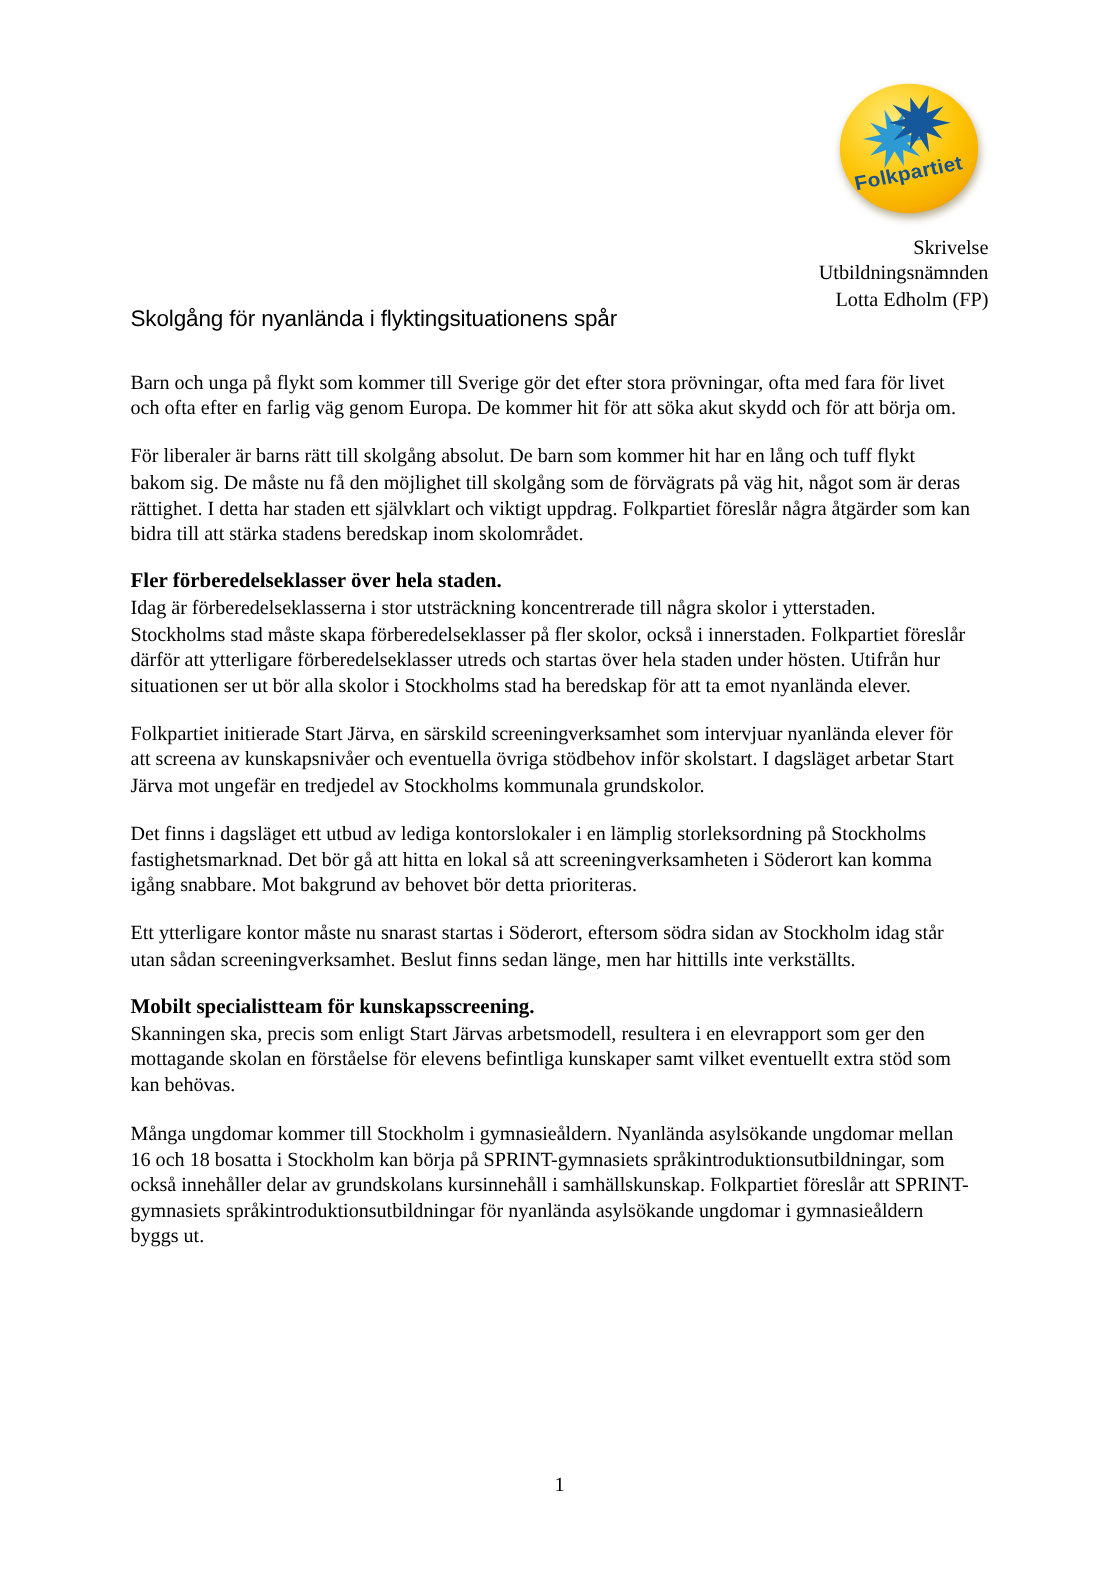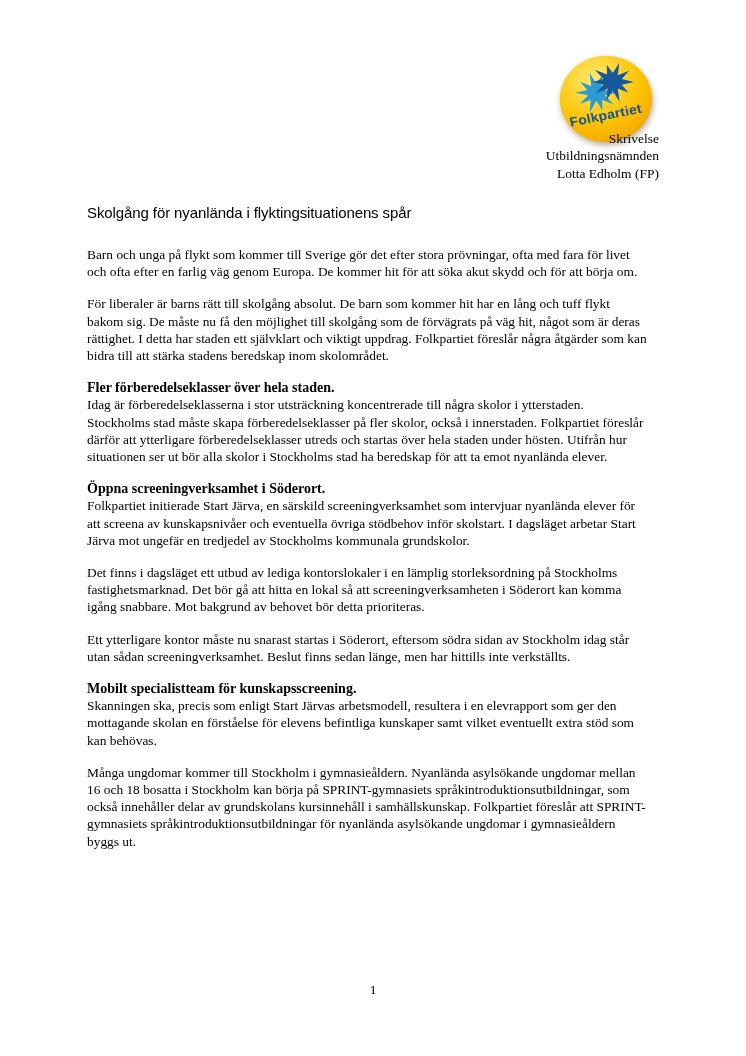--- a/index.html
+++ b/index.html
@@ -22,21 +22,21 @@
     height: 90px;
   }
   .logo-wrap svg {
     width: 100%;
     height: 100%;
     filter: drop-shadow(1px 3px 3px rgba(90, 70, 10, 0.45));
   }
   
   .header-block {
     position: absolute;
-    top: 130px;
+    top: 156px;
     right: 87px;
     text-align: right;
     font-size: 13.5px;
     line-height: 17.3px;
   }
   
   .content {
     position: absolute;
     top: 204px;
     left: 87px;
@@ -107,21 +107,20 @@
 
     <p class="para">Barn och unga på flykt som kommer till Sverige gör det efter stora prövningar, ofta med fara för livet och ofta efter en farlig väg genom Europa. De kommer hit för att söka akut skydd och för att börja om.</p>
     <p class="para">För liberaler är barns rätt till skolgång absolut. De barn som kommer hit har en lång och tuff flykt bakom sig. De måste nu få den möjlighet till skolgång som de förvägrats på väg hit, något som är deras rättighet. I detta har staden ett självklart och viktigt uppdrag. Folkpartiet föreslår några åtgärder som kan bidra till att stärka stadens beredskap inom skolområdet.</p>
 
     <div class="section">
       <div class="section-heading">Fler förberedelseklasser över hela staden.</div>
       <p class="para">Idag är förberedelseklasserna i stor utsträckning koncentrerade till några skolor i ytterstaden. Stockholms stad måste skapa förberedelseklasser på fler skolor, också i innerstaden. Folkpartiet föreslår därför att ytterligare förberedelseklasser utreds och startas över hela staden under hösten. Utifrån hur situationen ser ut bör alla skolor i Stockholms stad ha beredskap för att ta emot nyanlända elever.</p>
     </div>
 
     <div class="section">
-      <div class="section-heading">Öppna screeningverksamhet i Söderort.</div>
       <p class="para">Folkpartiet initierade Start Järva, en särskild screeningverksamhet som intervjuar nyanlända elever för att screena av kunskapsnivåer och eventuella övriga stödbehov inför skolstart. I dagsläget arbetar Start Järva mot ungefär en tredjedel av Stockholms kommunala grundskolor.</p>
       <p class="para">Det finns i dagsläget ett utbud av lediga kontorslokaler i en lämplig storleksordning på Stockholms fastighetsmarknad. Det bör gå att hitta en lokal så att screeningverksamheten i Söderort kan komma igång snabbare. Mot bakgrund av behovet bör detta prioriteras.</p>
       <p class="para">Ett ytterligare kontor måste nu snarast startas i Söderort, eftersom södra sidan av Stockholm idag står utan sådan screeningverksamhet. Beslut finns sedan länge, men har hittills inte verkställts.</p>
     </div>
 
     <div class="section">
       <div class="section-heading">Mobilt specialistteam för kunskapsscreening.</div>
       <p class="para">Skanningen ska, precis som enligt Start Järvas arbetsmodell, resultera i en elevrapport som ger den mottagande skolan en förståelse för elevens befintliga kunskaper samt vilket eventuellt extra stöd som kan behövas.</p>
     </div>
 

